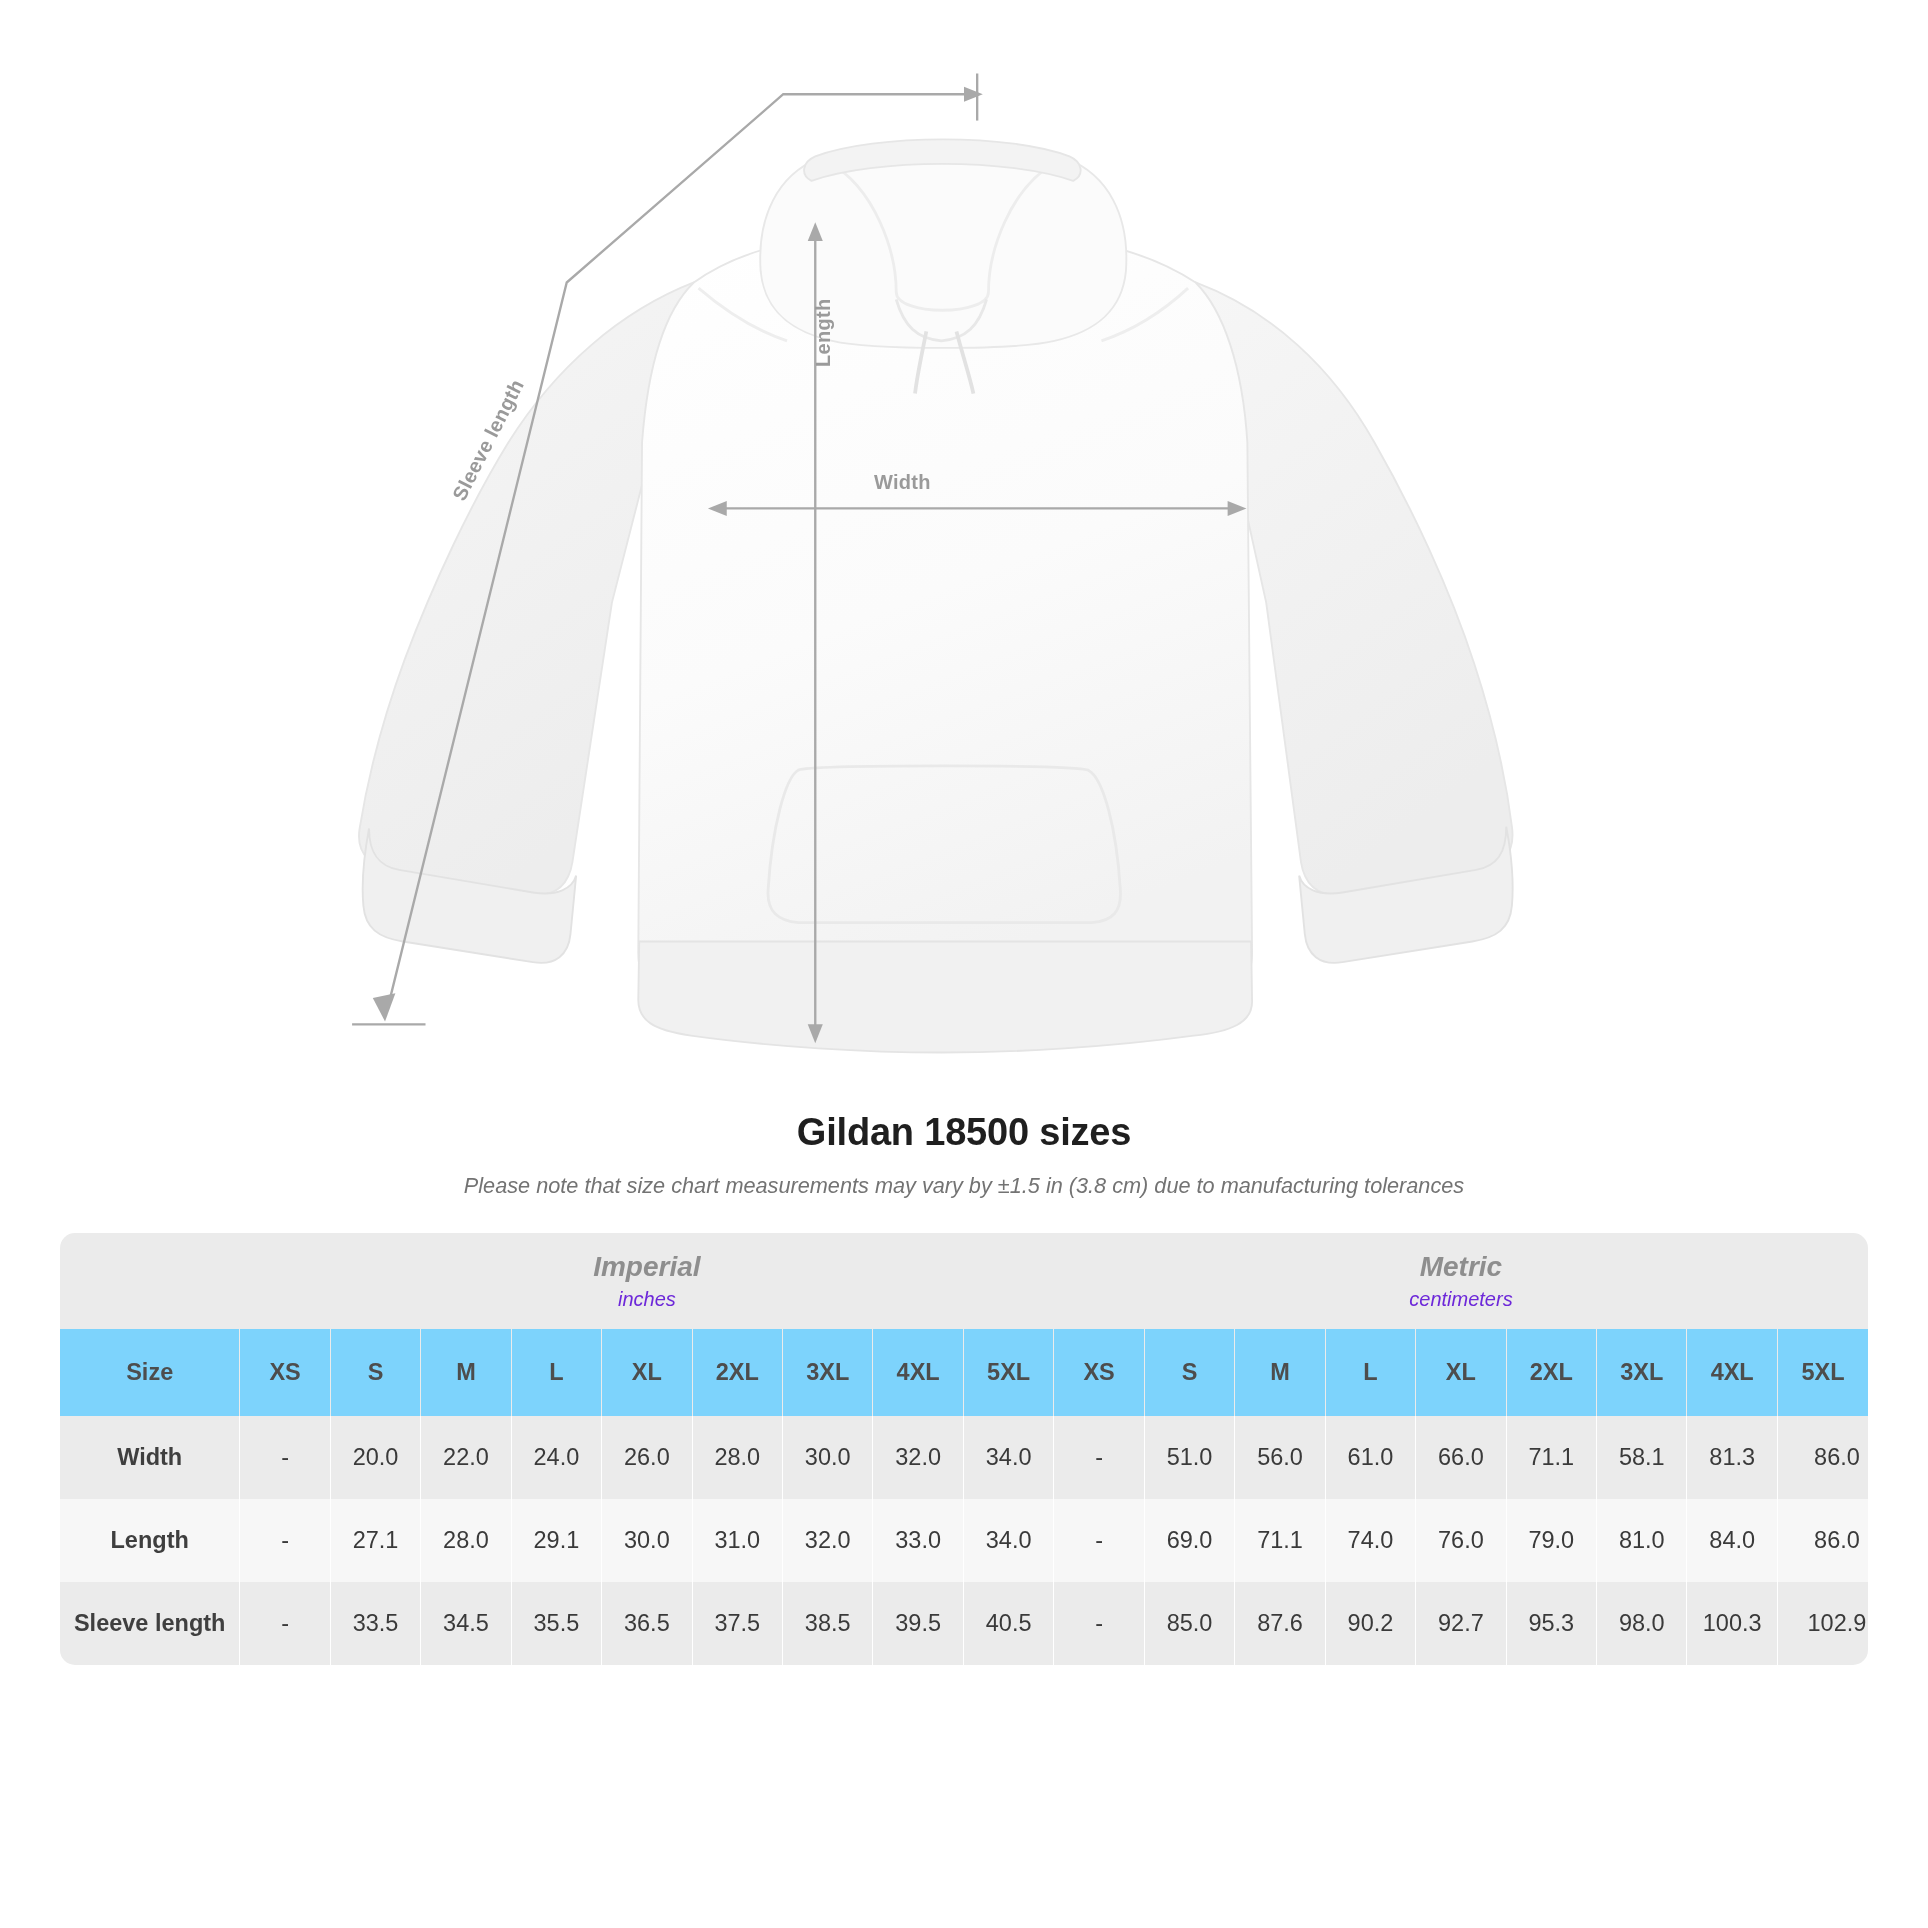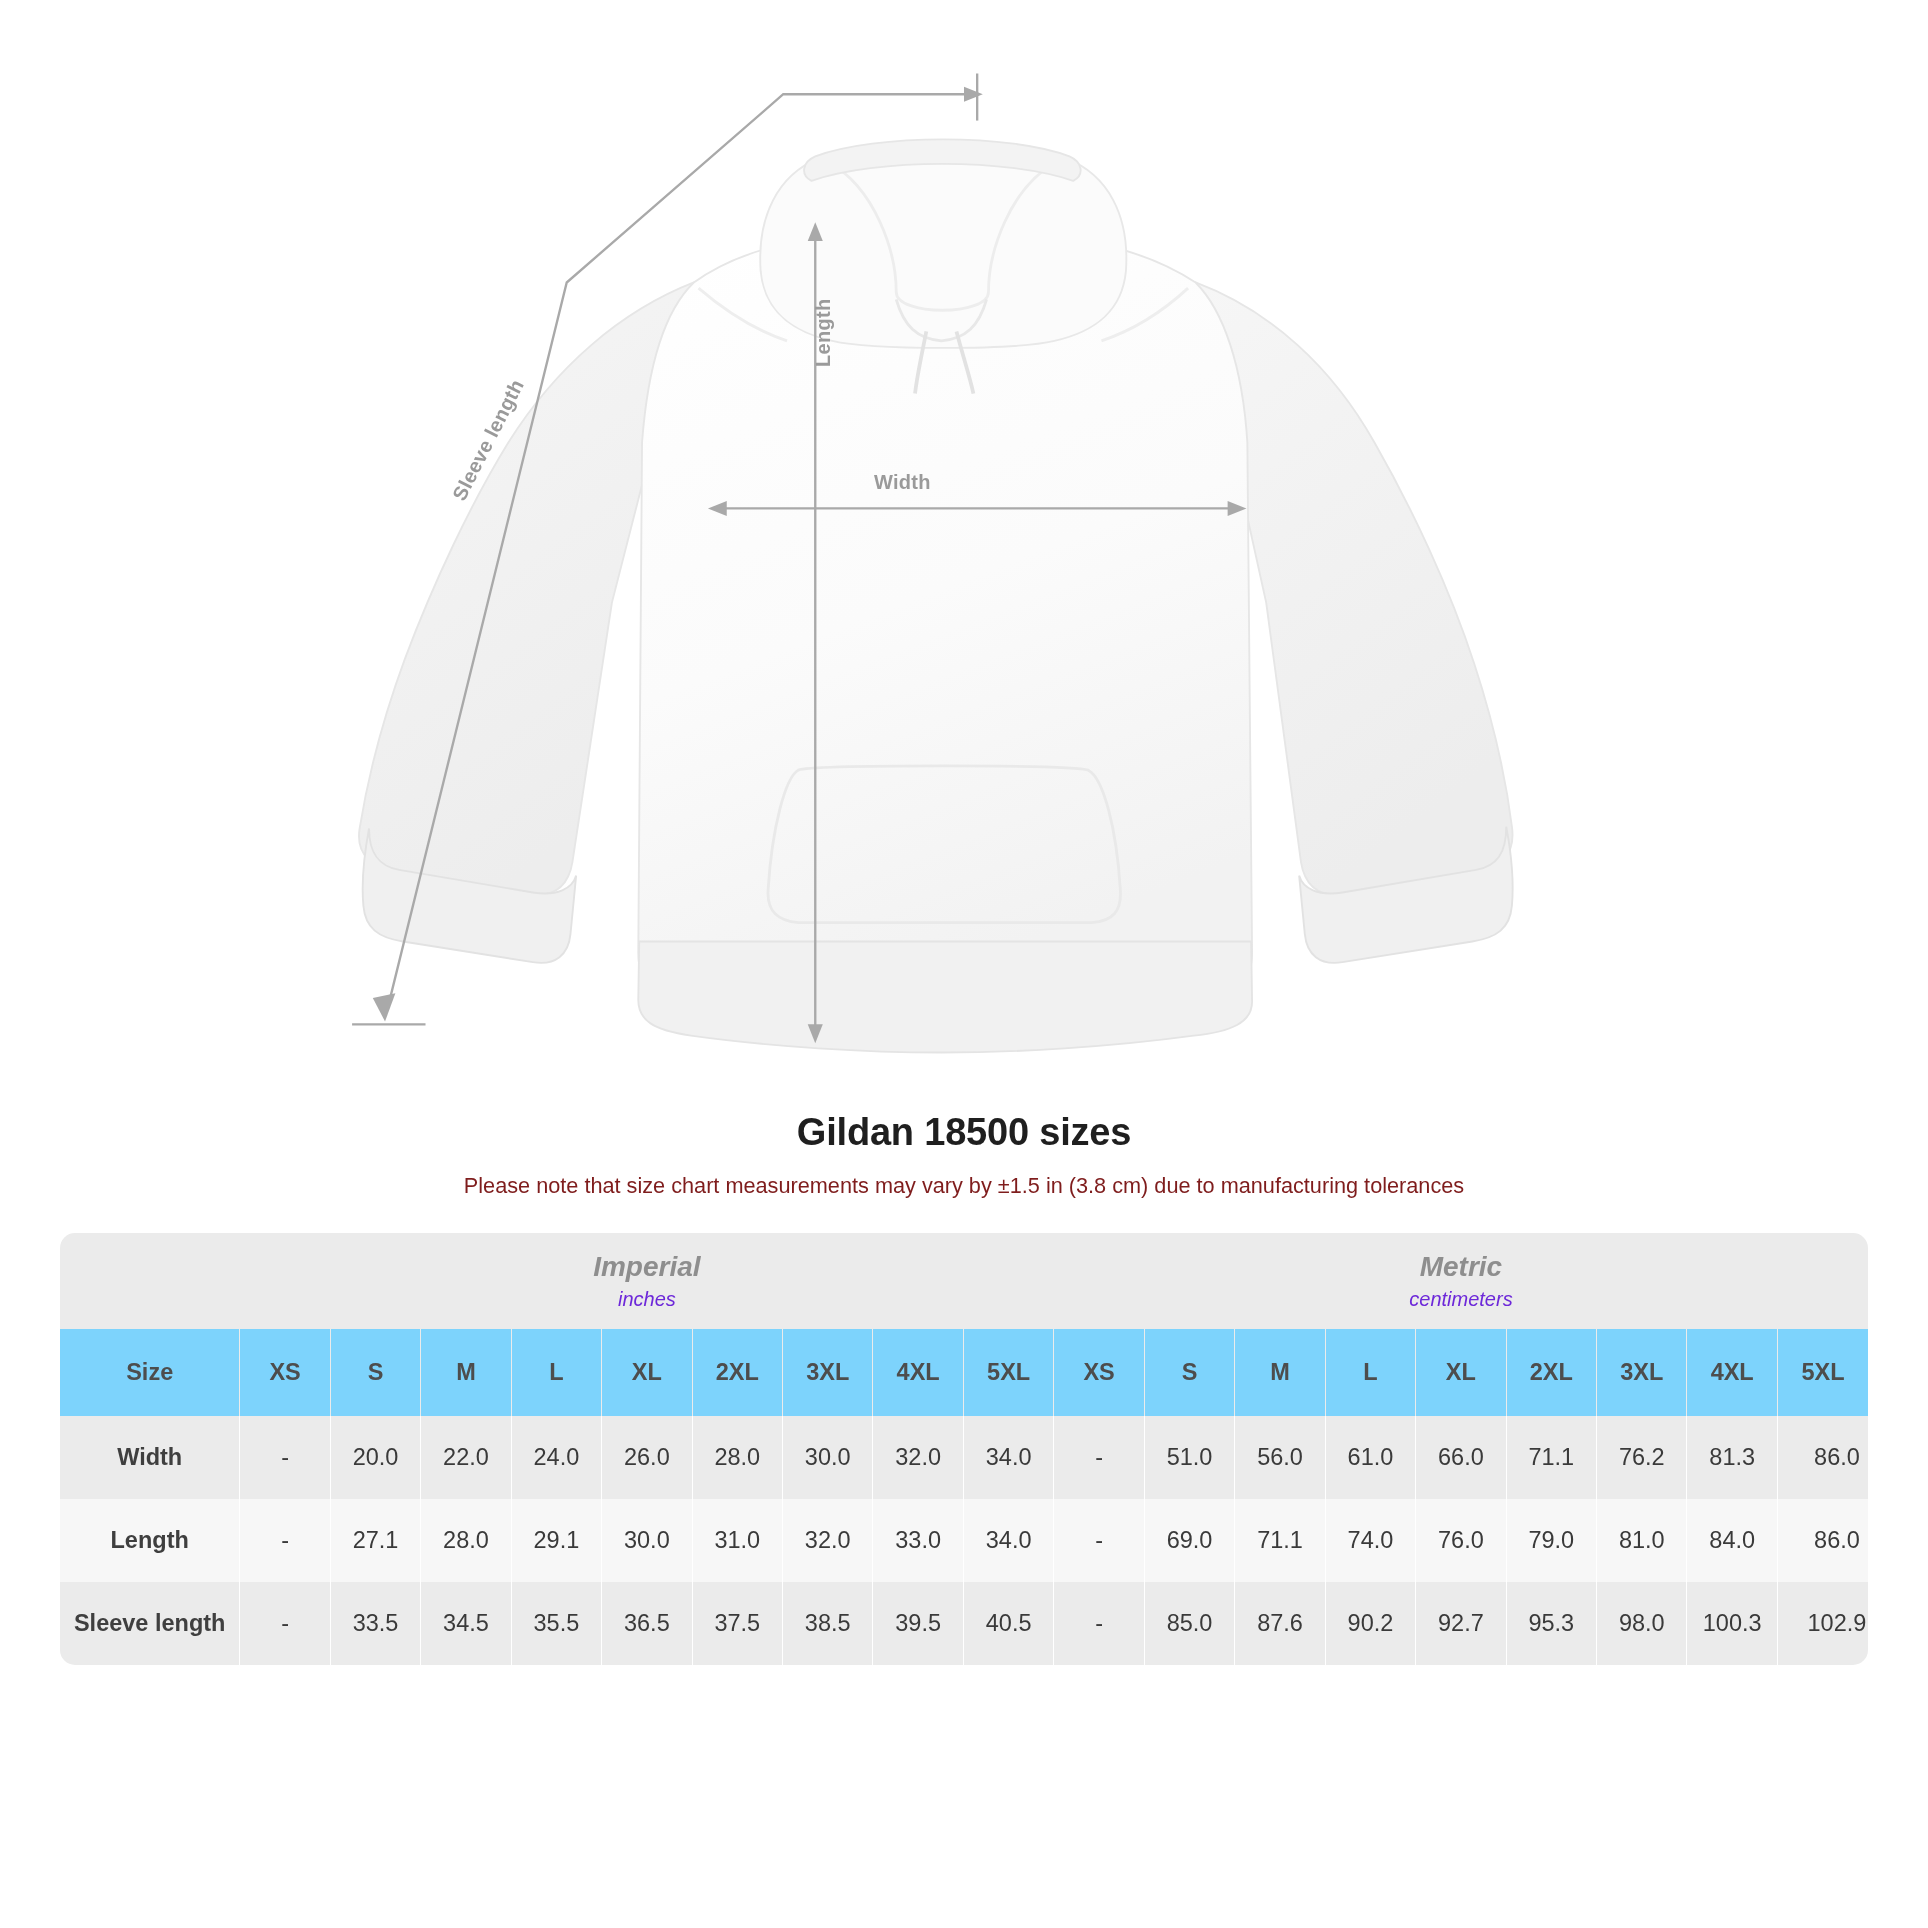--- a/index.html
+++ b/index.html
@@ -70,21 +70,22 @@
   }
   .chart-title {
     font-size: 38px;
     font-weight: bold;
     color: #1f1f1f;
     letter-spacing: -0.2px;
   }
   .chart-note {
     margin-top: 19px;
     font-size: 21.7px;
-    color: #7f1d1d;
+    font-style: italic;
+    color: #737373;
   }
 
   
   .table-wrap {
     margin: 34px 60px 0 60px;
     width: 1808px;
     border-radius: 15px;
     overflow: hidden;
   }
   table.size-table {
@@ -306,21 +307,21 @@
           <td>28.0</td>
           <td>30.0</td>
           <td>32.0</td>
           <td>34.0</td>
           <td>-</td>
           <td>51.0</td>
           <td>56.0</td>
           <td>61.0</td>
           <td>66.0</td>
           <td>71.1</td>
-          <td>76.2</td>
+          <td>58.1</td>
           <td>81.3</td>
           <td>86.0</td>
         </tr>
 
         <tr class="data-row plain">
           <td class="row-label">Length</td>
           <td>-</td>
           <td>27.1</td>
           <td>28.0</td>
           <td>29.1</td>

